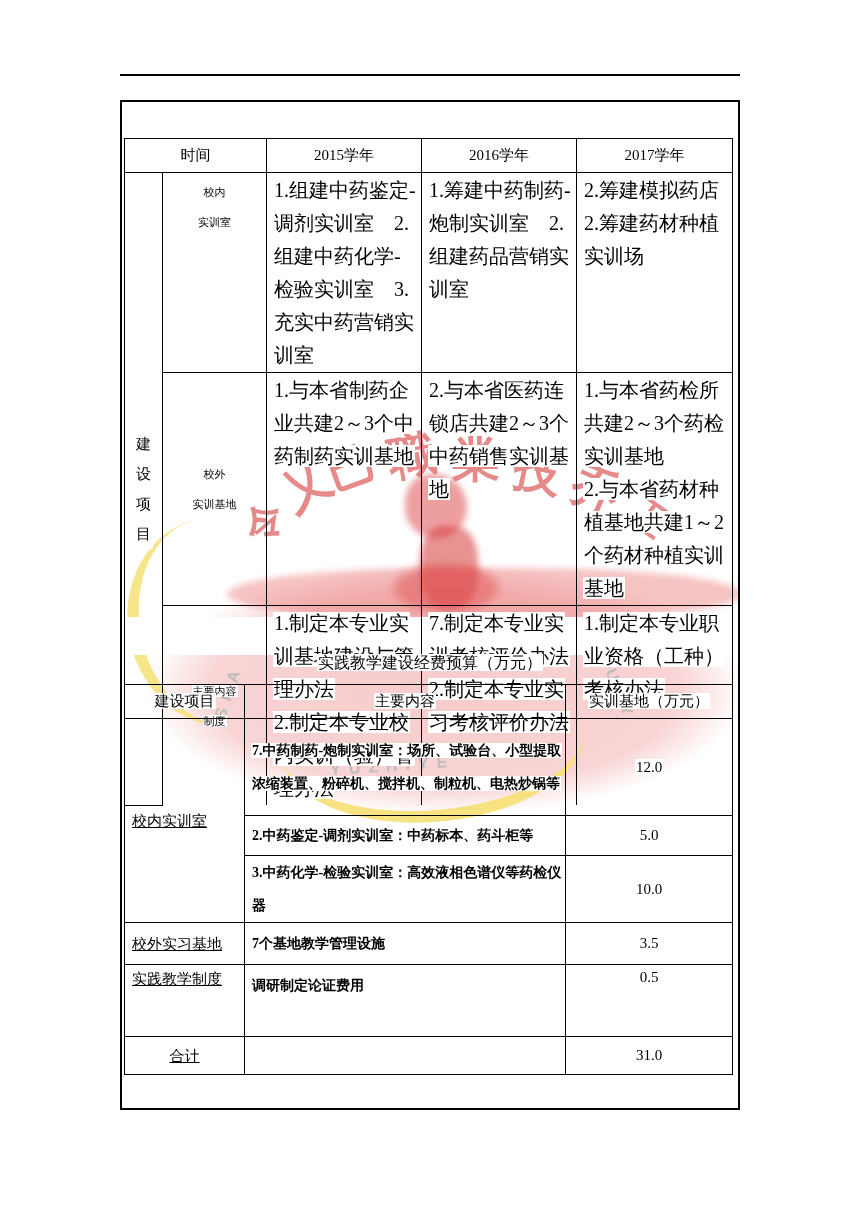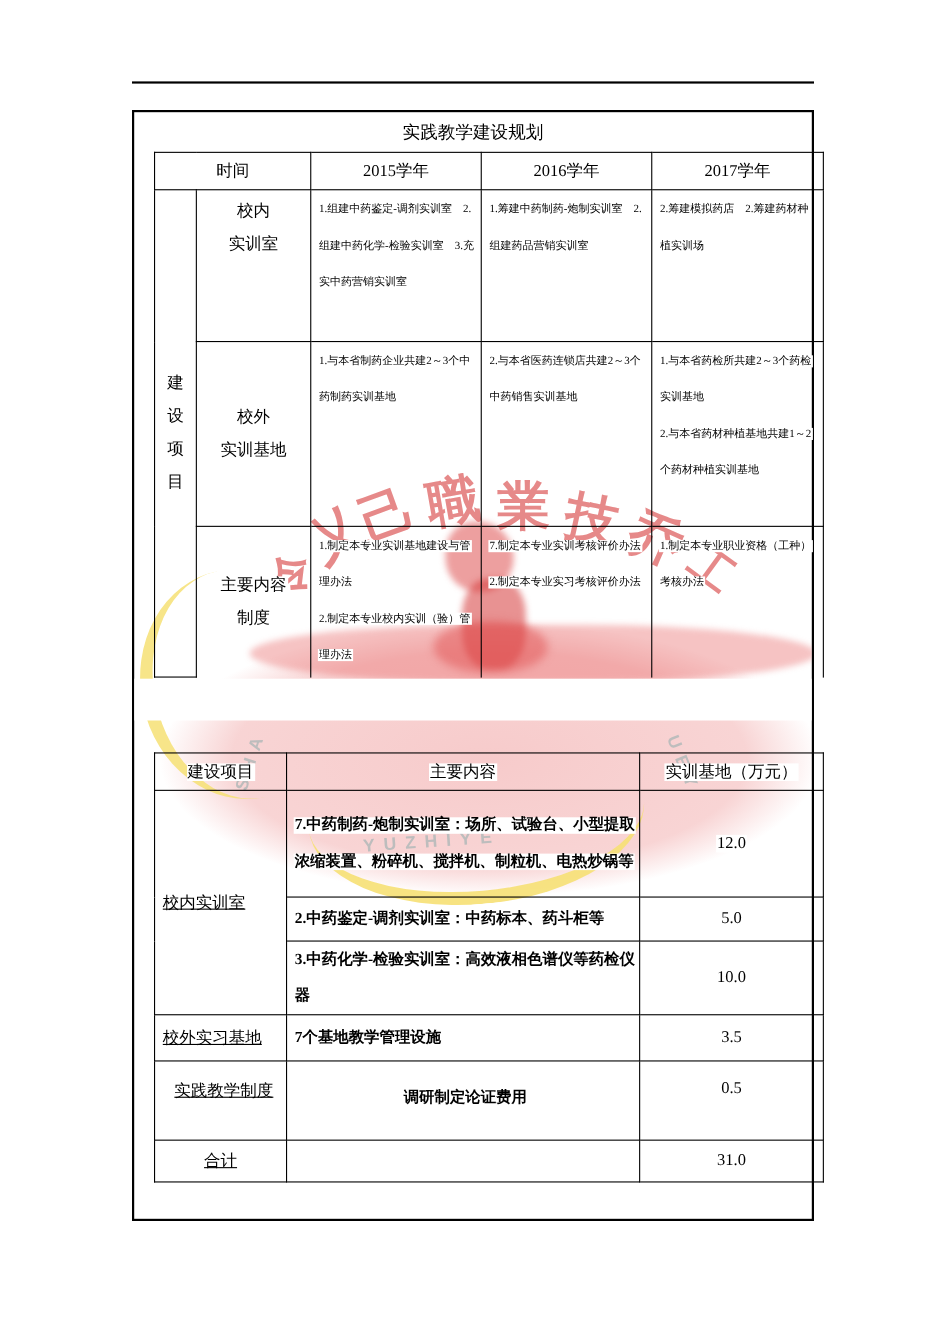--- a/index.html
+++ b/index.html
@@ -41,52 +41,52 @@
   .wl2{left:208px;top:655px;transform:rotate(-4deg);}
   .wl3{left:470px;top:585px;transform:rotate(68deg);}
   .wm-whiteband{position:absolute;left:0;top:515px;width:616px;height:38px;background:#fff;}
 
   
   .content-layer{position:relative;z-index:1;width:100%;height:100%;}
   .tbl-title{position:absolute;left:0;width:100%;text-align:center;font-size:16px;line-height:22px;}
   .t1-title{top:8px;}
   .t2-title{top:550px;}
 
-  table{border-collapse:collapse;table-layout:fixed;position:absolute;left:18px;background:transparent;border-radius:30px;}
+  table{border-collapse:collapse;table-layout:fixed;position:absolute;left:2px;background:transparent;border-radius:30px;}
   td{border:1px solid #000;padding:0;background:transparent;overflow:hidden;}
   .hl{background:#fff;padding:0 1px;-webkit-box-decoration-break:clone;box-decoration-break:clone;}
   p{margin:0;}
 
   
   .t1{top:36px;width:608px;}
   .t1 .c0{width:38px;}.t1 .c1{width:104px;}.t1 .c2{width:155px;}.t1 .c3{width:155px;}.t1 .c4{width:156px;}
   .t1 .hrow{height:34px;}
   .t1 .hrow td{text-align:center;vertical-align:middle;font-size:15px;}
   .t1 .r1{height:138px;}.t1 .r2{height:168px;}.t1 .r3{height:137px;}
   .t1 .r3 td{border-bottom:none;}
   .vlabel{text-align:center;vertical-align:middle;font-size:15px;line-height:30px;}
   .vlabel .hl{display:inline-block;width:17px;word-break:break-all;white-space:normal;}
-  .rlabel{text-align:center;font-size:15px;line-height:30px;vertical-align:middle;}
+  .rlabel{text-align:center;font-size:11px;line-height:30px;vertical-align:middle;}
   .rlabel.vtop{vertical-align:top;padding-top:4px;}
-  .content{vertical-align:top;font-size:10px;line-height:33px;padding:1px 4px 0 6px;
+  .content{vertical-align:top;font-size:20px;line-height:33px;padding:1px 4px 0 6px;
            word-break:break-all;text-align:left;margin-top:28px;}
 
   
   .t2{top:582px;width:608px;}
   .t2 .c0{width:120px;}.t2 .c1{width:321px;}.t2 .c2{width:167px;}
   .t2 .h2row{height:34px;}
   .t2 .h2row td{text-align:center;vertical-align:middle;font-size:15px;}
   .t2r1{height:97px;}.t2r2{height:40px;}.t2r3{height:67px;}
   .t2r4{height:42px;margin-top:38px;}.t2r5{height:72px;}.t2r6{height:38px;}
   .t2 .lab{font-size:15px;text-align:left;padding-left:6px;vertical-align:middle;line-height:20px;text-decoration:underline;}
   .t2 .lab.center{text-align:center;padding-left:0;}
   .t2 .cont{font-size:14px;font-weight:bold;line-height:33px;padding:0 2px 0 6px;
             vertical-align:middle;word-break:break-all;text-align:left;}
   .t2 .num{font-size:15px;text-align:center;vertical-align:middle;}
-  .t2 .vtop{vertical-align:top;padding-top:17px;text-align:center;}
+  .t2 .vtop{vertical-align:top;padding-top:4px;}
 </style>
 </head>
 <body>
 
 <div class="page">
 
   <div class="header-rule"></div>
 
   <div class="outer-box">
 
@@ -107,23 +107,20 @@
       <span class="wm-char wc7">乔</span>
       <span class="wm-char wc8">工</span>
       <span class="wm-latin wl1">SHA</span>
       <span class="wm-latin wl2">YUZHIYE</span>
       <span class="wm-latin wl3">UEY</span>
       <div class="wm-whiteband"></div>
     </div>
 
     <div class="content-layer">
 
-      <div class="tbl-title t1-title">
-        <span class="hl">实践教学建设规划</span>
-      </div>
 
       <table class="t1">
         <colgroup>
             <col class="c0">
             <col class="c1">
             <col class="c2">
             <col class="c3">
             <col class="c4">
           </colgroup>
         <tbody>
@@ -191,20 +188,23 @@
               <p><span class="hl">7.制定本专业实训考核评价办法</span></p>
               <p><span class="hl">2.制定本专业实习考核评价办法</span></p>
             </td>
             <td class="content">
               <p><span class="hl">1.制定本专业职业资格（工种）考核办法</span></p>
             </td>
           </tr>
         </tbody>
       </table>
 
+      <div class="tbl-title t2-title">
+        <span class="hl">实践教学建设经费预算（万元）</span>
+      </div>
 
       <table class="t2">
         <colgroup>
             <col class="c0">
             <col class="c1">
             <col class="c2">
           </colgroup>
         <tbody>
           <tr class="h2row">
             <td>

